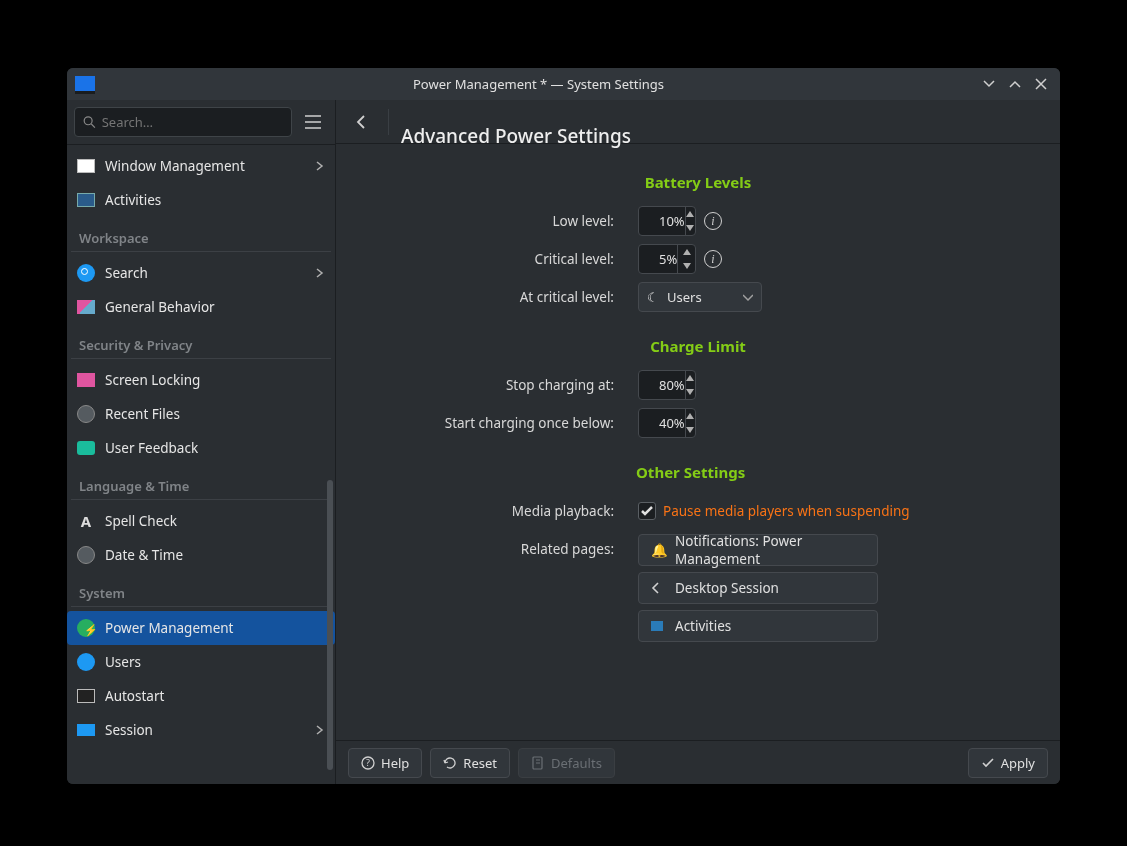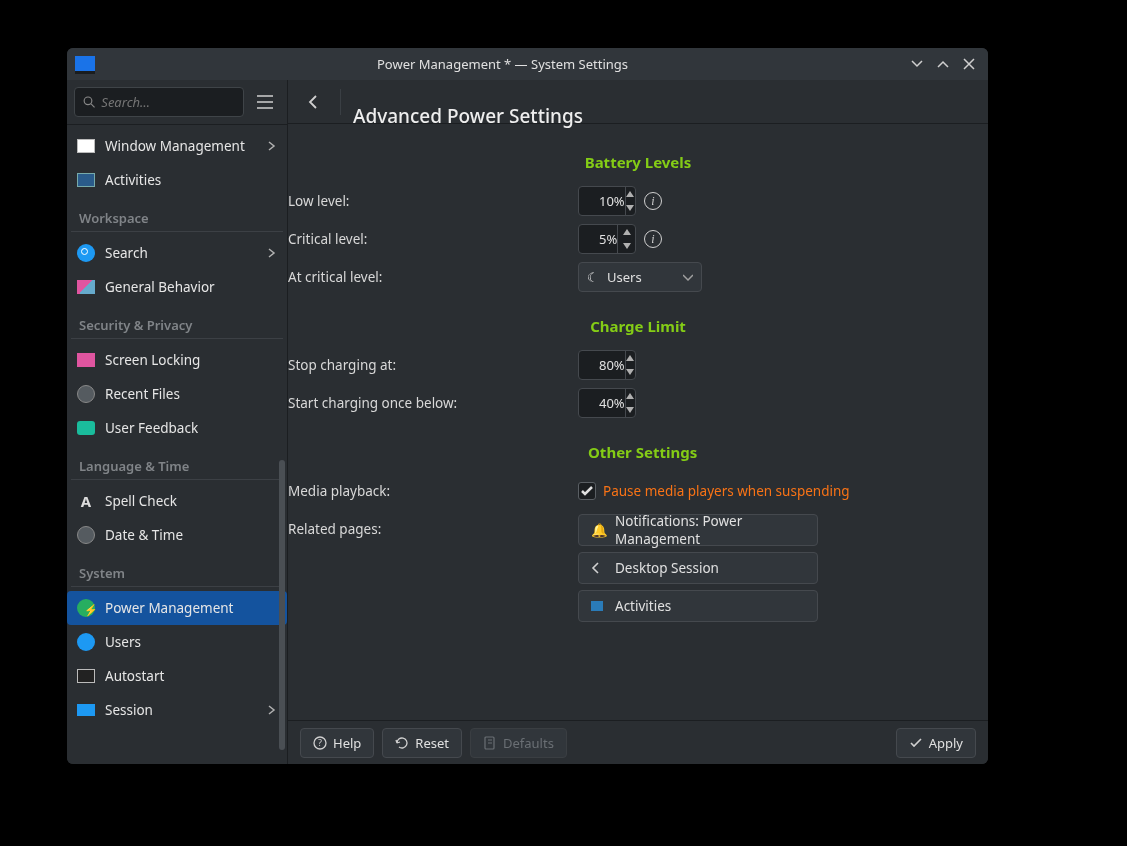--- a/index.html
+++ b/index.html
@@ -1,19 +1,19 @@
 <!DOCTYPE html>
 <html><head>
 <meta charset="utf-8">
 <style>
 * { box-sizing: border-box; margin: 0; padding: 0; font-family: -apple-system, "Segoe UI", "Noto Sans", sans-serif; }
 body { background: #000; width: 1127px; height: 846px; overflow: hidden; position: relative; }
 
 .window {
-  position: absolute; left: 67px; top: 48px; width: 921px; height: 716px;
+  position: absolute; left: 67px; top: 68px; width: 993px; height: 716px;
   background: #2a2e32; border-radius: 6px; overflow: hidden;
   box-shadow: 0 4px 24px rgba(0,0,0,0.5);
   display: flex; flex-direction: column;
 }
 
 
 .titlebar {
   height: 32px; background: #31363b; display: flex; align-items: center;
   padding: 0 8px; color: #d8d8d8; font-size: 13px;
 }
@@ -27,21 +27,21 @@
 .body { flex: 1; display: flex; overflow: hidden; }
 
 
 .sidebar { width: 269px; background: #2a2e32; display: flex; flex-direction: column; border-right: 1px solid #1b1e21; }
 .sidebar .toprow { display: flex; padding: 7px 7px; gap: 6px; border-bottom: 1px solid #1b1e21;}
 .sidebar .search {
   flex: 1; background: #1b1e21; border: 1px solid #3f4448; border-radius: 4px;
   height: 30px; display: flex; align-items: center; padding: 0 8px; color: #888;
 }
 .sidebar .search svg { width: 14px; height: 14px; margin-right: 6px; fill: #888;}
-.sidebar .search input { background: transparent; border: none; color: #d0d0d0; font-size: 13px; outline: none; width: 100%; font-style: italic;}
+.sidebar .search input { background: transparent; border: none; color: #d0d0d0; font-size: 13px; outline: none; width: 100%;}
 .sidebar .menu-btn { width: 30px; height: 30px; background: transparent; border: 1px solid transparent; border-radius:4px; display:flex; align-items:center; justify-content:center;}
 .sidebar .list { flex:1; overflow-y: auto; padding: 4px 0; position: relative;}
 .sidebar .category { color: #808488; font-size: 13px; font-weight: 600; padding: 12px 8px 4px; border-bottom: 1px solid #3c4045; margin: 0 4px 4px;}
 .sidebar .item {
   display: flex; align-items: center; height: 34px; padding: 0 10px; color: #e6e6e6;
   font-size: 13.5px; border-radius: 4px; cursor: pointer; position: relative;
 }
 .sidebar .item.selected { background: #14539e;}
 .sidebar .item .icon { width: 18px; height: 18px; margin-right: 10px; display:flex; align-items:center; justify-content:center;}
 .sidebar .item .chevron { margin-left: auto; color: #b0b0b0;}
@@ -57,21 +57,21 @@
   border-bottom: 1px solid #1b1e21; gap: 12px; color: #eee; font-size: 18px;
 }
 .main .header .back-btn { width:28px; height:28px; display:flex; align-items:center; justify-content:center; cursor:pointer; border-radius:4px;}
 .main .header .divider { width:1px; height:26px; background:#3a3f44;}
 .main .header h1 { font-size: 19px; font-weight: 500; color: #eee; margin-top: 28px;}
 .main .content { flex:1; overflow-y:auto; padding: 28px 0 16px;}
 .section-title { color: #84cc16; font-size: 15px; font-weight: 700; text-align: center; width: 470px; margin: 0 auto 14px; }
 .form { width: 700px; margin: 0 auto 24px;}
 .form-row { display: flex; align-items: center; margin-bottom: 8px; min-height: 30px;}
 .form-row.topalign { align-items: flex-start;}
-.form-label { width: 290px; text-align: left; color: #d8d8d8; font-size: 13.5px; padding-right: 14px; line-height: 30px;}
+.form-label { width: 290px; text-align: right; color: #d8d8d8; font-size: 13.5px; padding-right: 24px; line-height: 30px;}
 .form-field { display: flex; align-items: center; gap: 8px;}
 .spinbox {
   display: flex; align-items: center; background: #1b1e21; border: 1px solid #45494e;
   border-radius: 4px; height: 30px; width: 58px; color: #e0e0e0; font-size: 13px;
 }
 .spinbox .value { flex:1; padding-left: 20px;}
 .spinbox .arrows { width: 18px; display:flex; flex-direction:column; align-items:center; border-left:1px solid #45494e; height:100%;}
 .spinbox .arrows span{ height:50%; display:flex; align-items:center; justify-content:center; cursor:pointer; width:100%;}
 .spinbox .arrows svg{ width:8px; height:6px; fill:#b0b0b0;}
 

